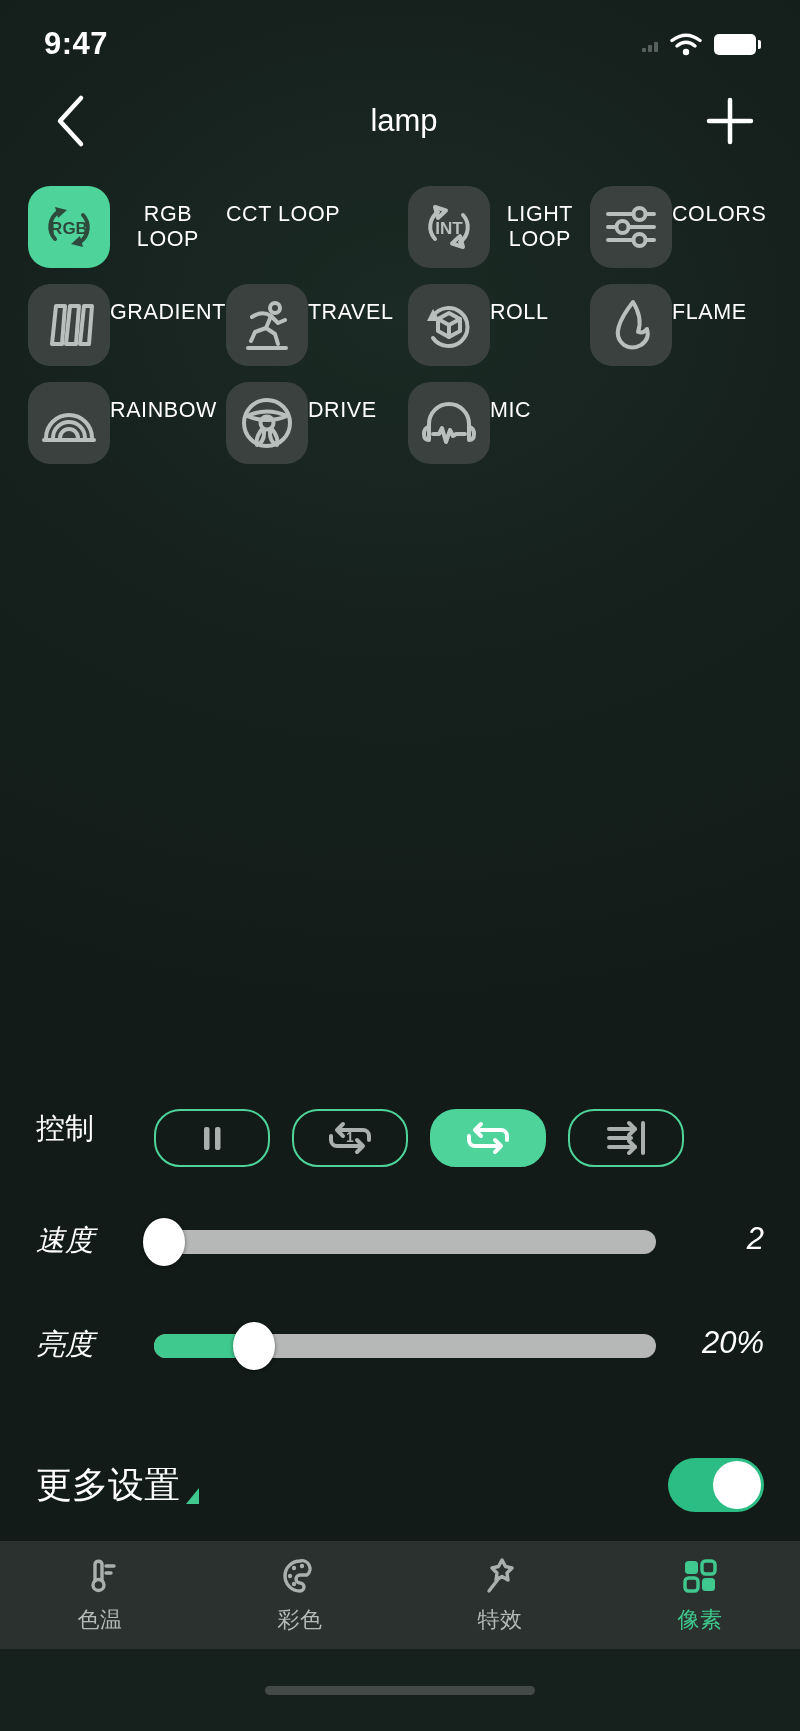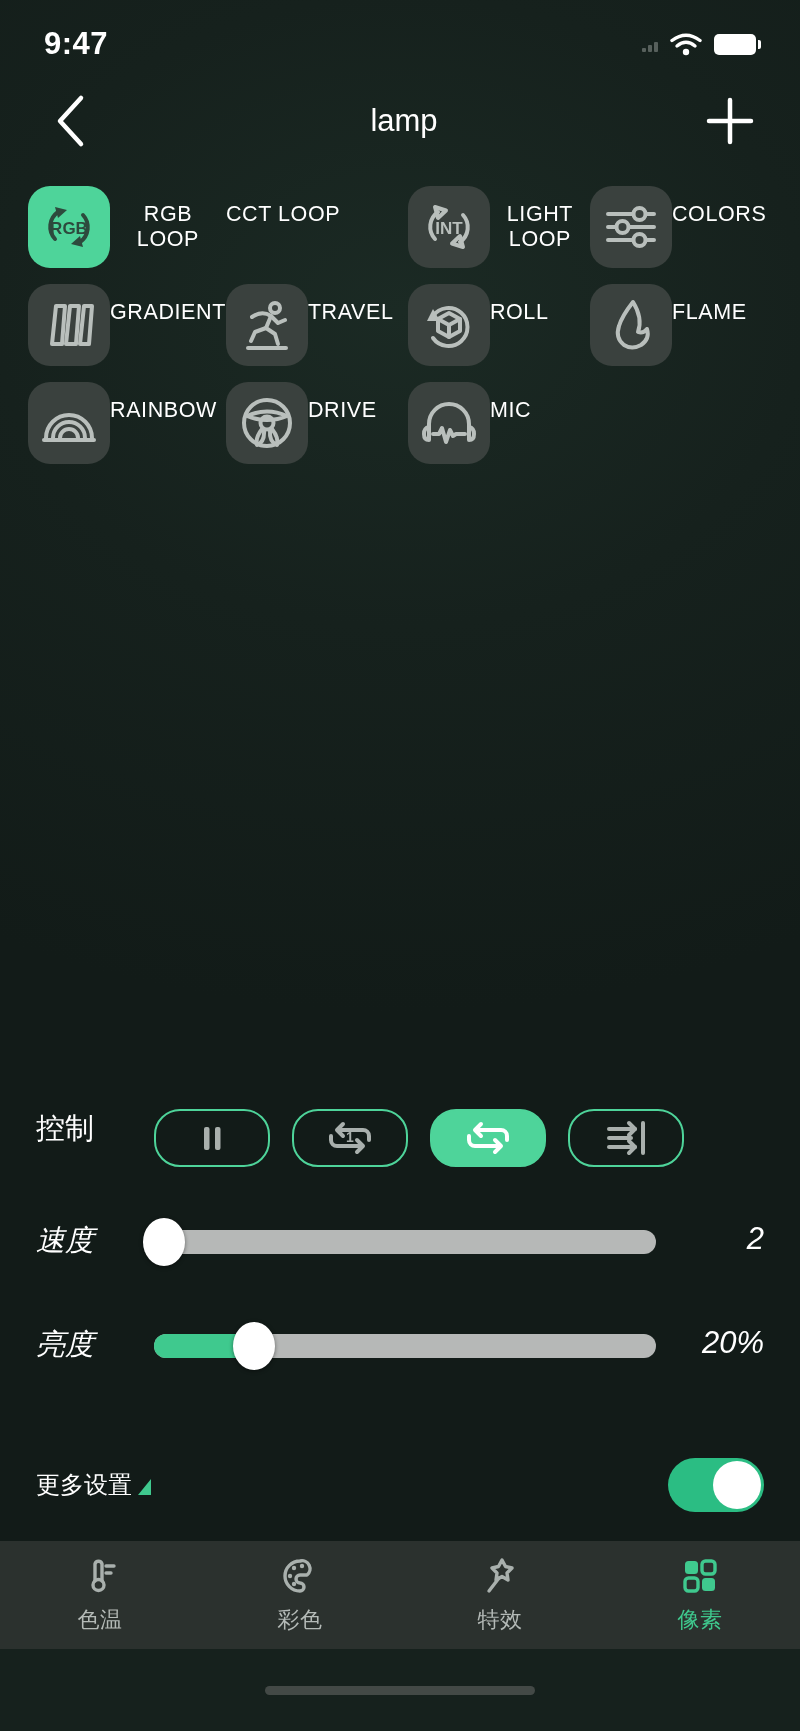--- a/index.html
+++ b/index.html
@@ -148,21 +148,21 @@
     flex: 0 0 auto;
   }
 
   
   .more-row {
     flex: 0 0 auto;
     display:flex; align-items:center;
     padding: 0 36px; height: 112px;
   }
   .more-label {
-    font-size: 24px; color:#fff; display:flex; align-items:flex-end; gap: 6px;
+    font-size: 36px; color:#fff; display:flex; align-items:flex-end; gap: 6px;
   }
   .more-caret {
     width:0; height:0; margin-bottom: 6px;
     border-left: 13px solid transparent;
     border-bottom: 16px solid #3fc98e;
   }
   .toggle {
     margin-left:auto; width: 96px; height: 54px; border-radius: 27px;
     background: #2bbd83; position: relative; cursor:pointer;
   }

